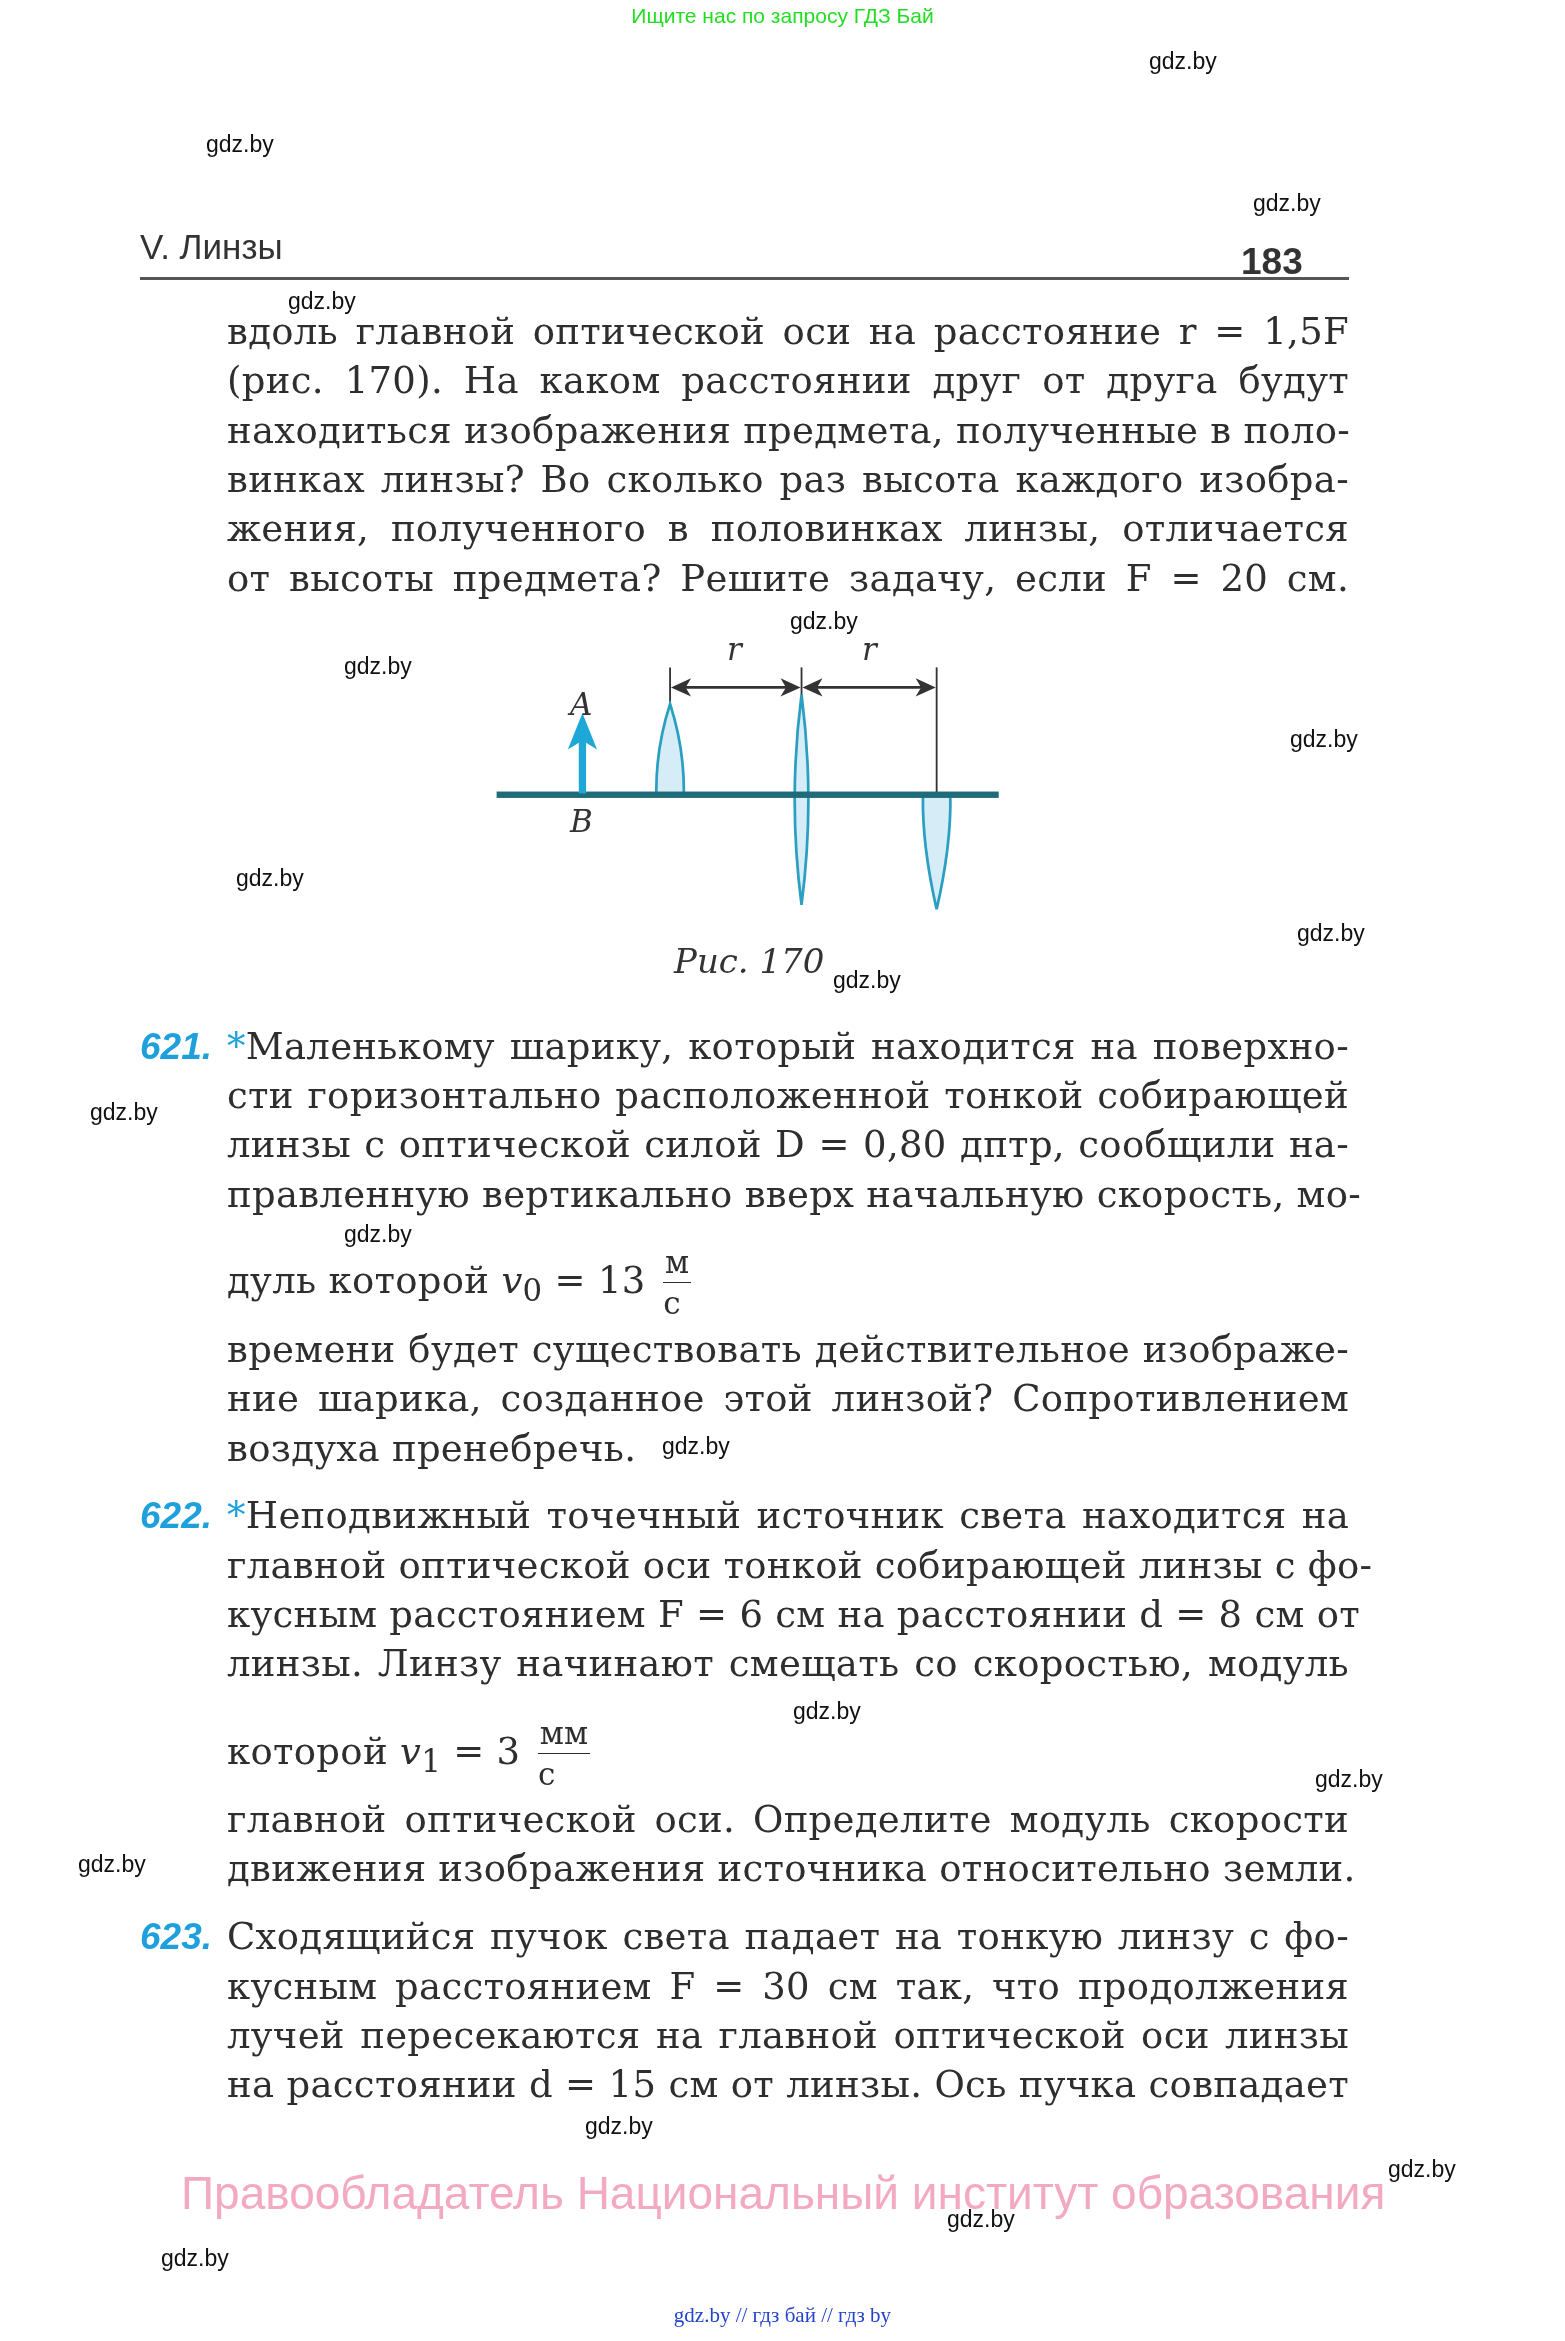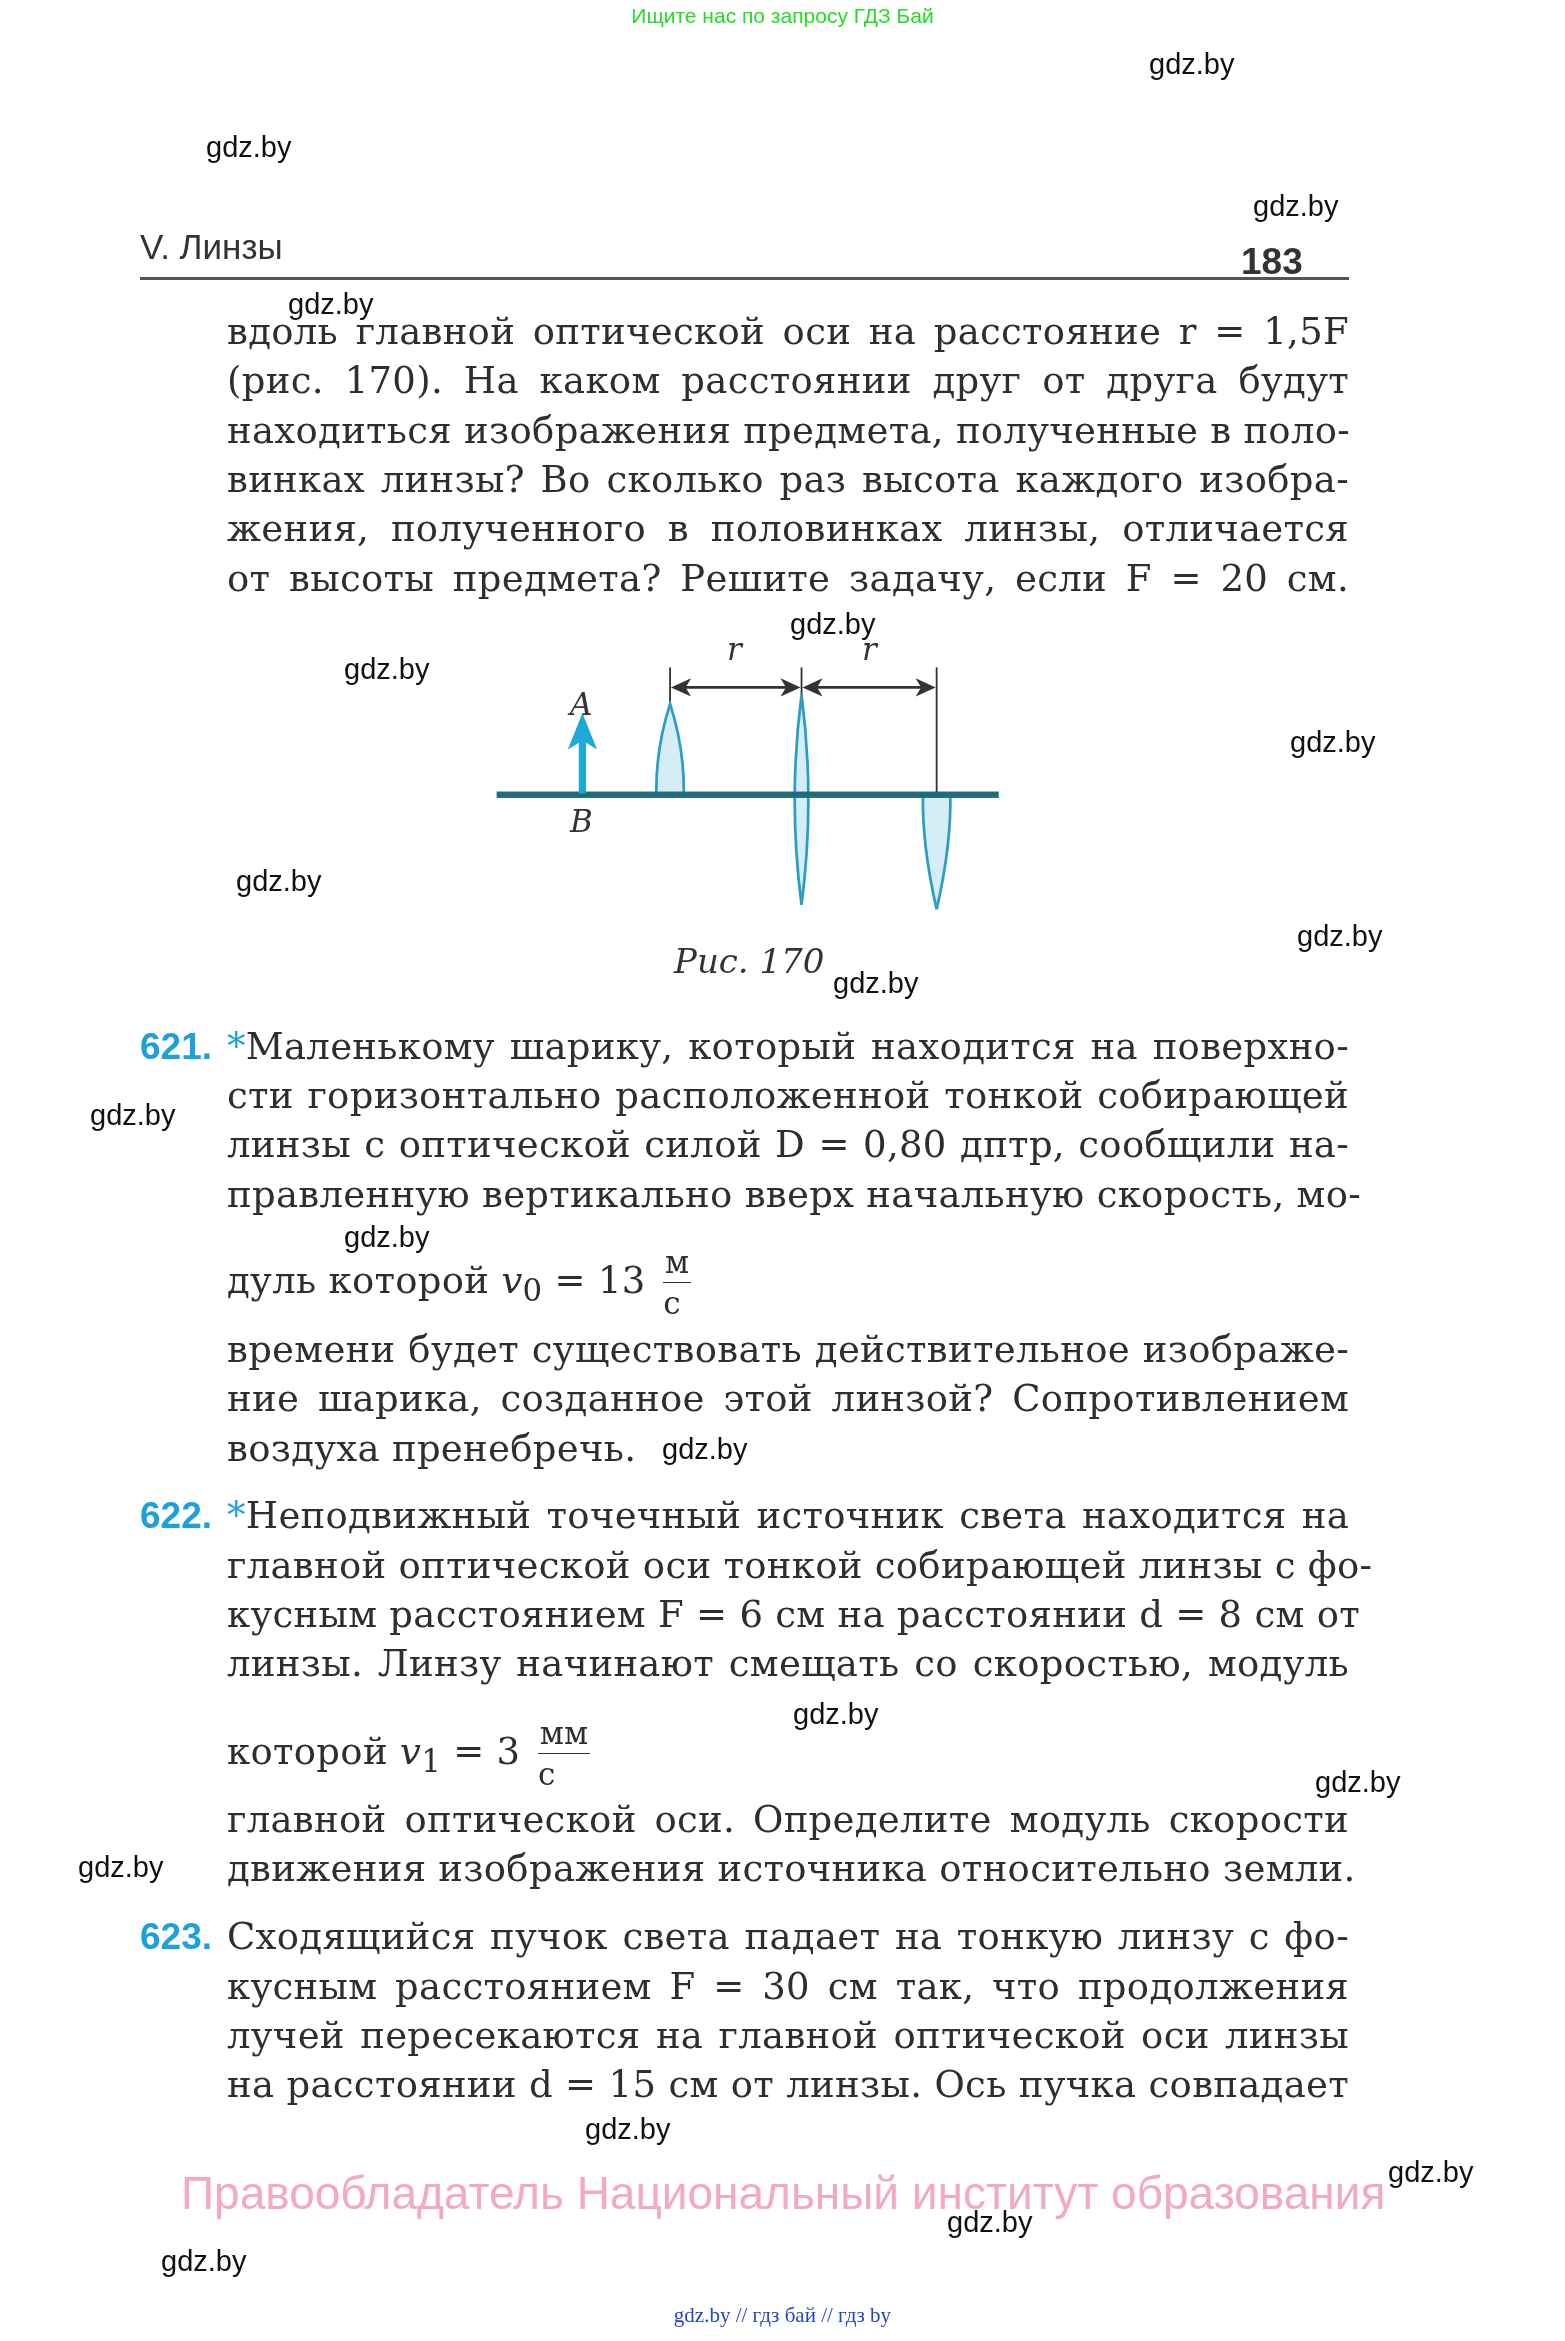--- a/index.html
+++ b/index.html
@@ -1,23 +1,23 @@
 <!DOCTYPE html>
 <html style="font-size:14.6px"><head>
 <meta charset="utf-8">
 <style>
   html,body{margin:0;padding:0;background:#fff;}
   body{width:1565px;height:2342px;position:relative;overflow:hidden;font-family:"DejaVu Serif","Liberation Serif",serif;color:#2b2b2b;}
-  .wm{position:absolute;font-family:"Liberation Sans",sans-serif;font-size:29px;color:#111;white-space:nowrap;line-height:1;}
+  .wm{position:absolute;font-family:"Liberation Sans",sans-serif;font-size:23px;color:#111;white-space:nowrap;line-height:1;}
   .top-banner{position:absolute;top:3.7px;left:0;width:1565px;text-align:center;font-family:"Liberation Sans",sans-serif;font-size:21px;color:#22dd22;}
   .running-head{position:absolute;left:140px;top:227px;font-family:"Liberation Sans",sans-serif;font-size:35px;color:#333;}
   .page-num{position:absolute;left:1241px;top:225px;font-family:"Liberation Sans",sans-serif;font-size:37px;font-weight:bold;color:#333;margin-top:16px;}
   .head-rule{position:absolute;left:140px;top:277px;width:1209px;height:2.7px;background:#555;}
   .line{position:absolute;left:227px;width:1122px;font-size:37px;line-height:49px;white-space:nowrap;text-align:justify;text-align-last:justify;color:#2e2e2e;letter-spacing:0.3px;}
-  .pnum{position:absolute;left:140px;font-family:"Liberation Sans",sans-serif;font-weight:bold;font-size:37px;color:#1ea0dc;line-height:49px;}
+  .pnum{position:absolute;left:140px;font-family:"Liberation Sans",sans-serif;font-weight:bold;font-size:37px;color:#1ea0dc;line-height:49px;font-style:italic;}
   .star{color:#1ea0dc;}
   i{font-style:italic;}
   .frac{display:inline-block;vertical-align:middle;text-align:center;line-height:1;font-size:31px;margin:0 5.5px;}
   .frac .num{display:block;border-bottom:1.8px solid #2e2e2e;padding:0 1.8px 3.7px;}
   .frac .den{display:block;padding-top:5.5px;}
   .caption{position:absolute;left:674px;top:941px;font-style:italic;font-size:34px;color:#333;text-align:right;}
   .copyright{position:absolute;left:181px;top:2166px;font-family:"Liberation Sans",sans-serif;font-size:46px;color:#f3a9c2;white-space:nowrap;}
   .footer{position:absolute;top:2303px;left:0;width:1565px;text-align:center;font-family:Liberation Serif, serif;font-size:21px;color:#2244cc;}
   .figure{position:absolute;left:457px;top:640px;width:585px;height:283px;}
   .fig-label{position:absolute;font-style:italic;font-size:31px;color:#333;}

